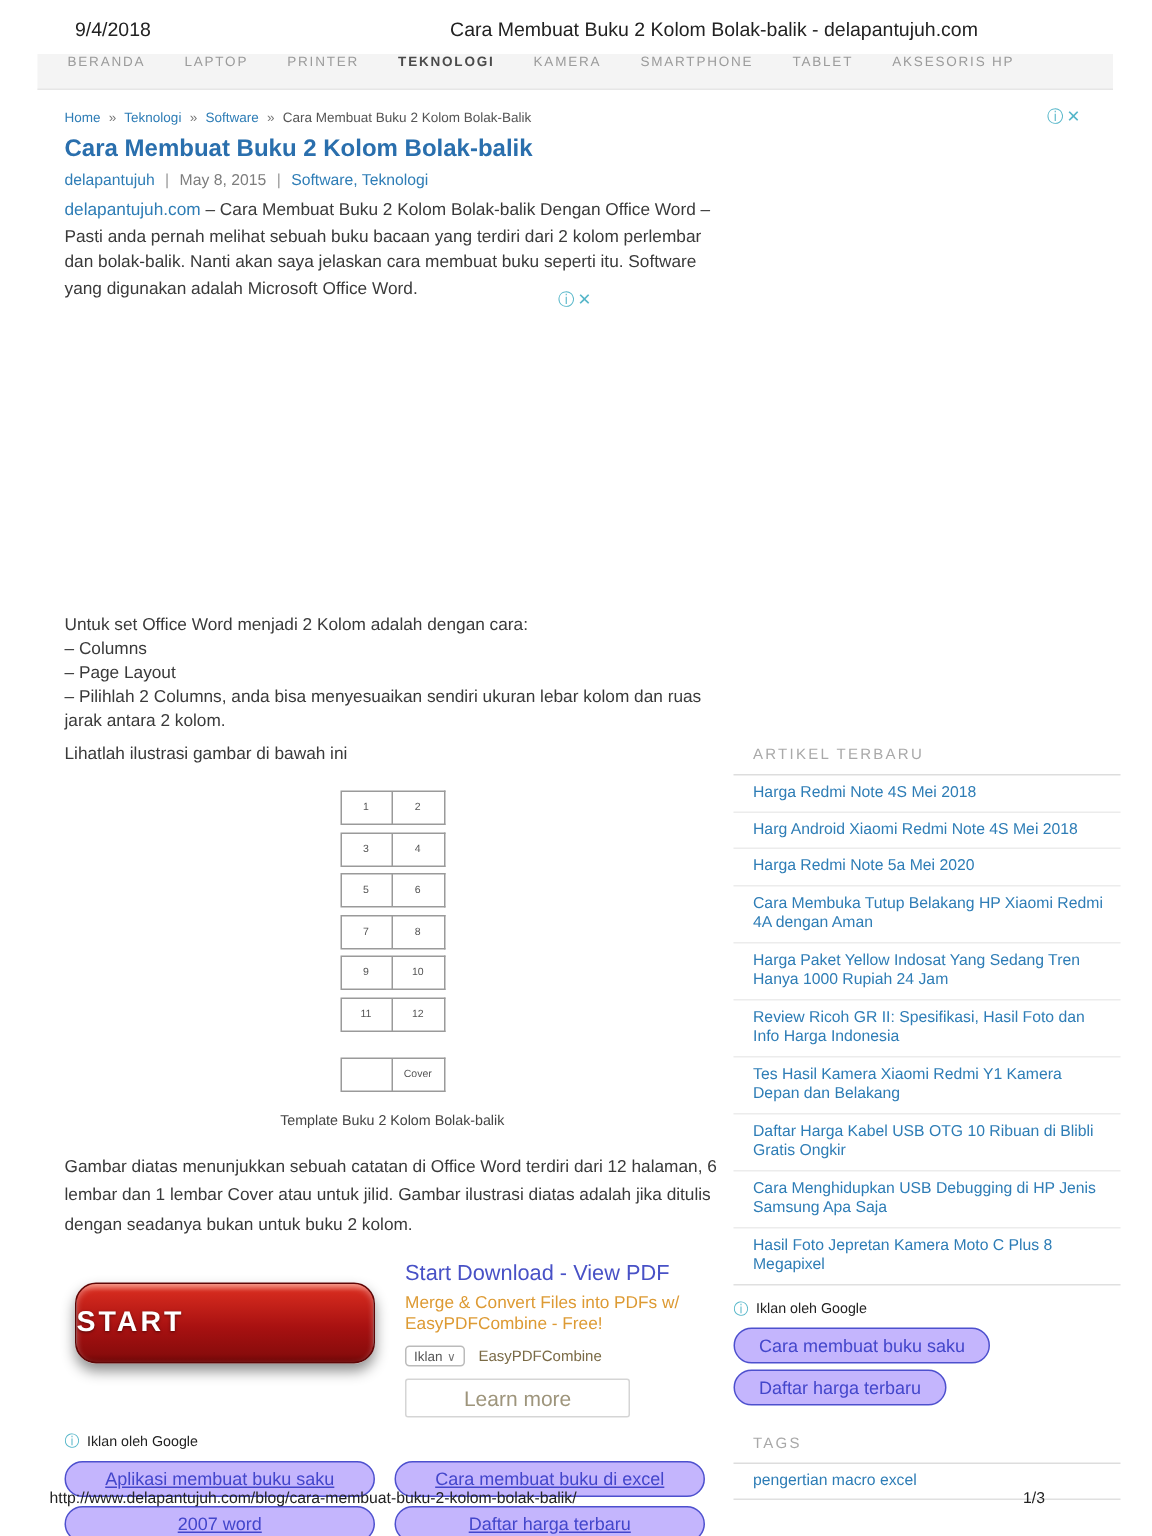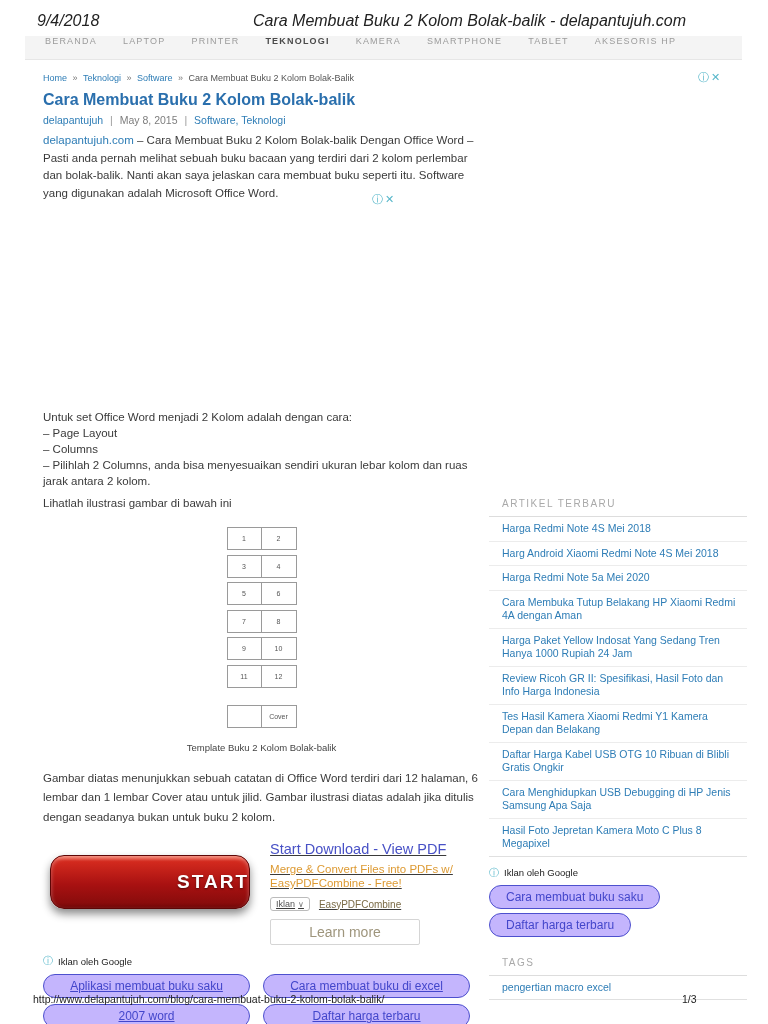--- a/index.html
+++ b/index.html
@@ -1,21 +1,21 @@
 <!DOCTYPE html>
 <html><head>
 <meta charset="utf-8">
 <style>
   * { margin:0; padding:0; box-sizing:border-box; }
   html,body { width:768px; height:1024px; background:#fff;
     font-family:"Liberation Sans","DejaVu Sans",sans-serif; color:#3a3a3a; }
   #page { position:relative; width:768px; height:1024px; background:#fff; overflow:hidden; }
 
   
-  .print-header { position:absolute; top:12px; left:37px; right:26px; display:flex; font-size:16px; color:#222;font-style:italic; }
+  .print-header { position:absolute; top:12px; left:50px; right:26px; display:flex; font-size:13px; color:#222; }
   .print-header .p-date { width:160px; }
   .print-header .p-title { flex:1; text-align:center; }
   .print-footer { position:absolute; top:993px; left:33px; right:26px; display:flex; font-size:10.5px; color:#222; }
   .print-footer .p-url { flex:1; }
   .print-footer .p-page { width:60px; text-align:left; }
 
   
   .navbar { position:absolute; top:36px; left:25px; width:717px; height:24px; background:#f4f4f4;
     border-bottom:1px solid #e6e6e6; display:flex; align-items:flex-start; padding-left:20px; gap:26px; }
   .navbar a { font-size:9px; letter-spacing:1.2px; color:#9b9b9b; text-decoration:none; text-transform:uppercase; cursor:pointer; }
@@ -52,23 +52,23 @@
   .cover-row { margin-top:13px; }
   .fig-caption { margin-top:9px; text-align:center; font-size:9.5px; color:#444; }
 
   
   .ad-unit { margin-top:14px; display:flex; }
   .start-img { width:210px; height:80px; margin-left:7px; position:relative; cursor:pointer; }
   .start-btn { position:absolute; top:14px; left:0; width:200px; height:54px; border-radius:14px;
     background:linear-gradient(180deg,#ef6a55 0%,#d- 0%,#d42a1e 10%,#a81111 55%,#8a0c0c 90%,#6f0707 100%);
     background:linear-gradient(180deg,#ef6a55 0%,#d42a1e 10%,#a81111 55%,#8a0c0c 90%,#6f0707 100%);
     border:1px solid #5e0606; box-shadow:0 5px 9px rgba(0,0,0,.45), inset 0 2px 4px rgba(255,255,255,.35);
-    display:flex; align-items:center; justify-content:flex-end; }
+    display:flex; align-items:center; justify-content:flex-start; }
   .start-btn span { color:#fff; font-weight:bold; font-size:19px; letter-spacing:2px; text-shadow:0 1px 2px rgba(0,0,0,.5); }
-  .ad-text { margin-left:15px; width:215px;text-decoration:underline; }
+  .ad-text { margin-left:15px; width:215px; }
   .ad-headline { font-size:14.5px; color:#4851c6; cursor:pointer; }
   .ad-desc { margin-top:5px; font-size:11.5px; line-height:14px; color:#dd9a33; }
   .ad-badge-row { margin-top:7px; display:flex; align-items:center; gap:9px; }
   .iklan-badge { font-size:9px; color:#555; border:1px solid #bbb; border-radius:3px; padding:1px 5px; cursor:pointer; }
   .iklan-badge .chev { font-size:8px; color:#777; margin-left:3px; }
   .advertiser { font-size:10px; color:#7a6a45; }
   .learn-more { margin-top:8px; width:150px; height:26px; background:#fff; border:1px solid #d5d5d5;
     color:#9e957c; font-size:14px; border-radius:2px; cursor:pointer; font-family:inherit; }
 
   .attribution { margin-top:9px; font-size:9.5px; color:#222; display:flex; align-items:center; gap:5px; }
@@ -143,22 +143,22 @@
       <span class="msep">|</span>
       <a>Software, Teknologi</a>
     </div>
 
     <p class="para"><a>delapantujuh.com</a><span> – Cara Membuat Buku 2 Kolom Bolak-balik Dengan Office Word – Pasti anda pernah melihat sebuah buku bacaan yang terdiri dari 2 kolom perlembar dan bolak-balik. Nanti akan saya jelaskan cara membuat buku seperti itu. Software yang digunakan adalah Microsoft Office Word.</span></p>
 
     <div class="big-spacer"></div>
 
     <div class="steps">
       <p>Untuk set Office Word menjadi 2 Kolom adalah dengan cara:</p>
+      <p>– Columns</p>
       <p>– Page Layout</p>
-      <p>– Columns</p>
       <p>– Pilihlah 2 Columns, anda bisa menyesuaikan sendiri ukuran lebar kolom dan ruas jarak antara 2 kolom.</p>
     </div>
 
     <p class="see-below">Lihatlah ilustrasi gambar di bawah ini</p>
 
     <div class="figure">
       <div class="sheet-row">
         <div class="cell">1</div>
         <div class="cell">2</div>
       </div>

